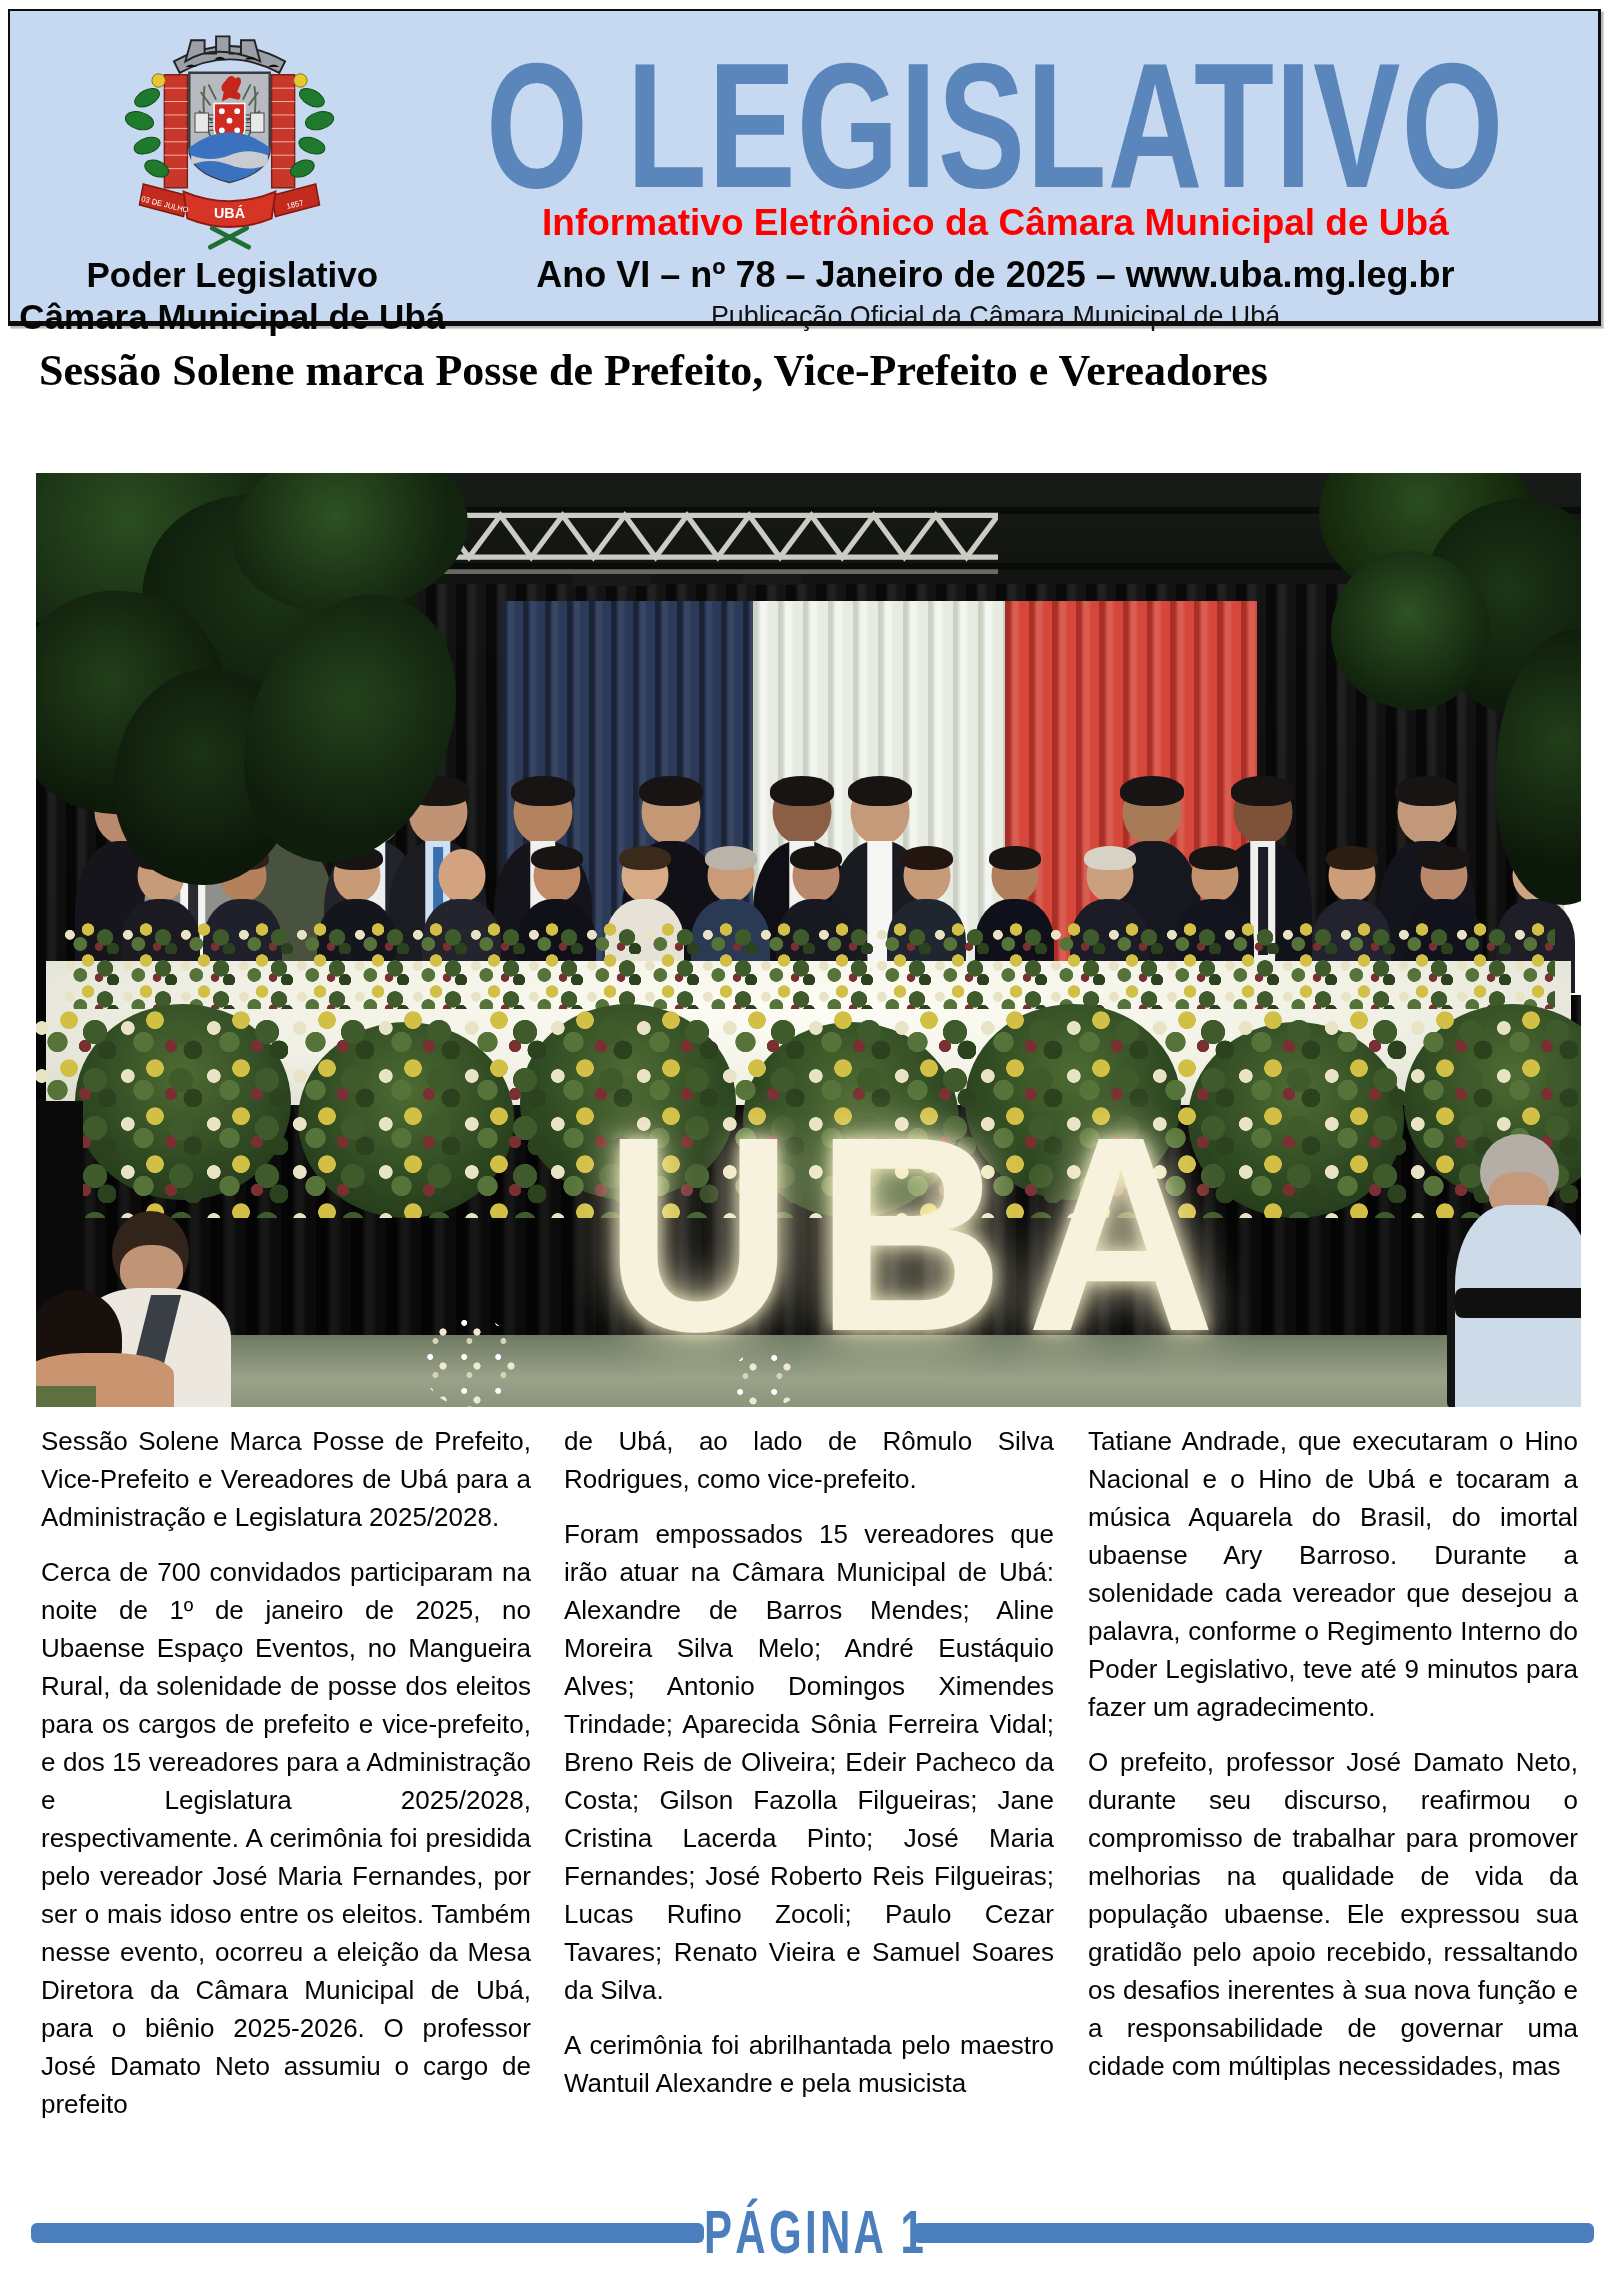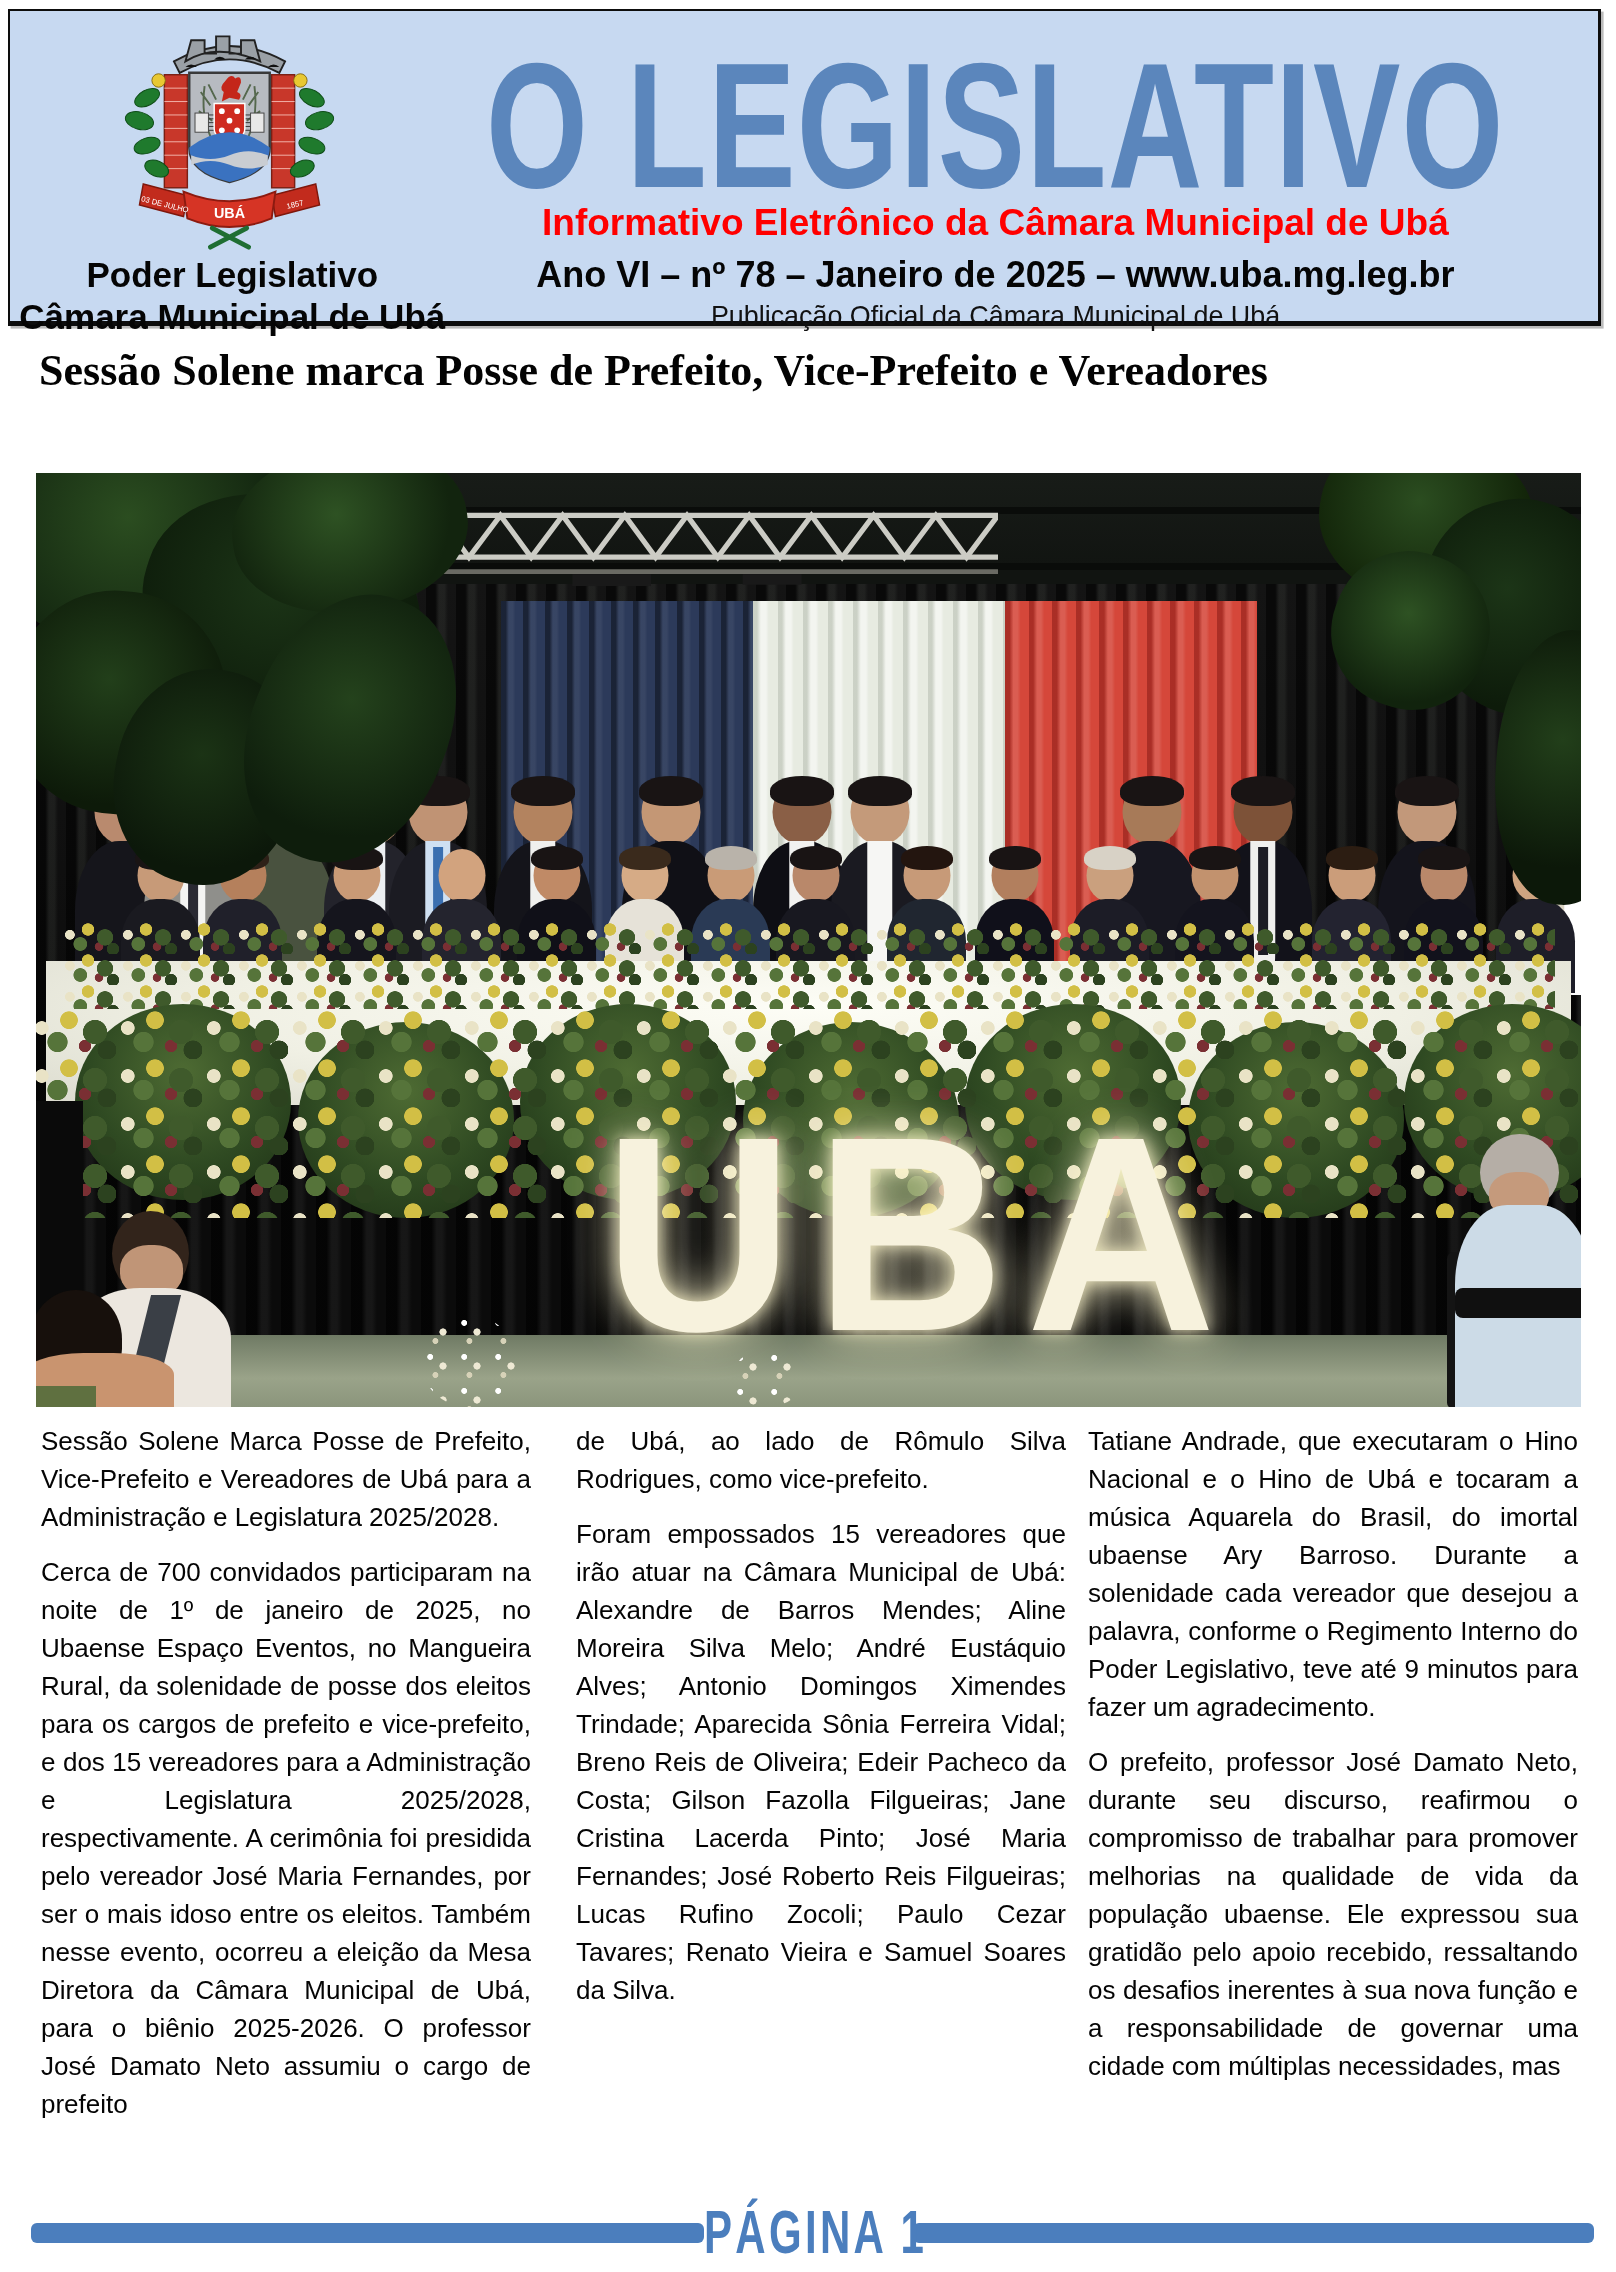--- a/index.html
+++ b/index.html
@@ -110,21 +110,21 @@
   .person .head{position:absolute;left:50%;transform:translateX(-50%);top:0;border-radius:50%;}
   .person .hair{position:absolute;left:50%;transform:translateX(-50%);border-radius:50% 50% 40% 40%;}
   .person .torso{position:absolute;left:0;right:0;bottom:0;border-radius:45% 45% 0 0;}
   .person .shirt{position:absolute;left:50%;transform:translateX(-50%);width:26%;top:0;bottom:0;border-radius:0 0 30% 30%;}
   .person .tie{position:absolute;left:50%;transform:translateX(-50%);width:10%;top:4%;height:70%;}
   
   .columns{position:absolute;left:0;top:1422px;width:1616px;height:779px;}
   .col{position:absolute;top:0;width:490px;font-size:26px;line-height:38px;
        text-align:justify;color:#040404;}
   .col p{margin-bottom:17px;}
-  .col-1{left:41px;} .col-2{left:576px;} .col-3{left:1088px;}
+  .col-1{left:41px;} .col-2{left:564px;} .col-3{left:1088px;}
   
   .footer-bar{position:absolute;top:2223px;height:20px;background:var(--accent-blue);border-radius:5.9px;}
   .footer-bar.left{left:31px;width:673px;}
   .footer-bar.right{left:913px;width:681px;}
   .page-label{
     position:absolute;left:704px;top:2207px;width:223px;text-align:center;
     font-weight:bold;font-size:42px;letter-spacing:3.3px;line-height:52px;
     color:var(--accent-blue);transform:scaleY(1.45);transform-origin:center;white-space:nowrap;
   }
 </style>
@@ -454,20 +454,21 @@
 </figure>
 
 <main class="columns">
   <section class="col col-1">
     <p>Sessão Solene Marca Posse de Prefeito, Vice-Prefeito e Vereadores de Ubá para a Administração e Legislatura 2025/2028.</p>
     <p>Cerca de 700 convidados participaram na noite de 1º de janeiro de 2025, no Ubaense Espaço Eventos, no Mangueira Rural, da solenidade de posse dos eleitos para os cargos de prefeito e vice-prefeito, e dos 15 vereadores para a Administração e Legislatura 2025/2028, respectivamente. A cerimônia foi presidida pelo vereador José Maria Fernandes, por ser o mais idoso entre os eleitos. Também nesse evento, ocorreu a eleição da Mesa Diretora da Câmara Municipal de Ubá, para o biênio 2025-2026. O professor José Damato Neto assumiu o cargo de prefeito</p>
   </section>
   <section class="col col-2">
     <p>de Ubá, ao lado de Rômulo Silva Rodrigues, como vice-prefeito.</p>
     <p>Foram empossados 15 vereadores que irão atuar na Câmara Municipal de Ubá: Alexandre de Barros Mendes; Aline Moreira Silva Melo; André Eustáquio Alves; Antonio Domingos Ximendes Trindade; Aparecida Sônia Ferreira Vidal; Breno Reis de Oliveira; Edeir Pacheco da Costa; Gilson Fazolla Filgueiras; Jane Cristina Lacerda Pinto; José Maria Fernandes; José Roberto Reis Filgueiras; Lucas Rufino Zocoli; Paulo Cezar Tavares; Renato Vieira e Samuel Soares da Silva.</p>
+    <p>A cerimônia foi abrilhantada pelo maestro Wantuil Alexandre e pela musicista</p>
   </section>
   <section class="col col-3">
     <p>Tatiane Andrade, que executaram o Hino Nacional e o Hino de Ubá e tocaram a música Aquarela do Brasil, do imortal ubaense Ary Barroso. Durante a solenidade cada vereador que desejou a palavra, conforme o Regimento Interno do Poder Legislativo, teve até 9 minutos para fazer um agradecimento.</p>
     <p>O prefeito, professor José Damato Neto, durante seu discurso, reafirmou o compromisso de trabalhar para promover melhorias na qualidade de vida da população ubaense. Ele expressou sua gratidão pelo apoio recebido, ressaltando os desafios inerentes à sua nova função e a responsabilidade de governar uma cidade com múltiplas necessidades, mas</p>
   </section>
 </main>
 
 <div class="footer-bar left"></div>
 <div class="footer-bar right"></div>
 <div class="page-label">PÁGINA 1</div>

